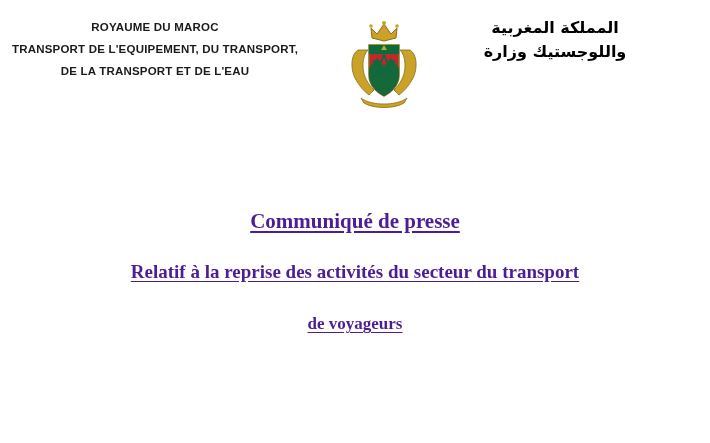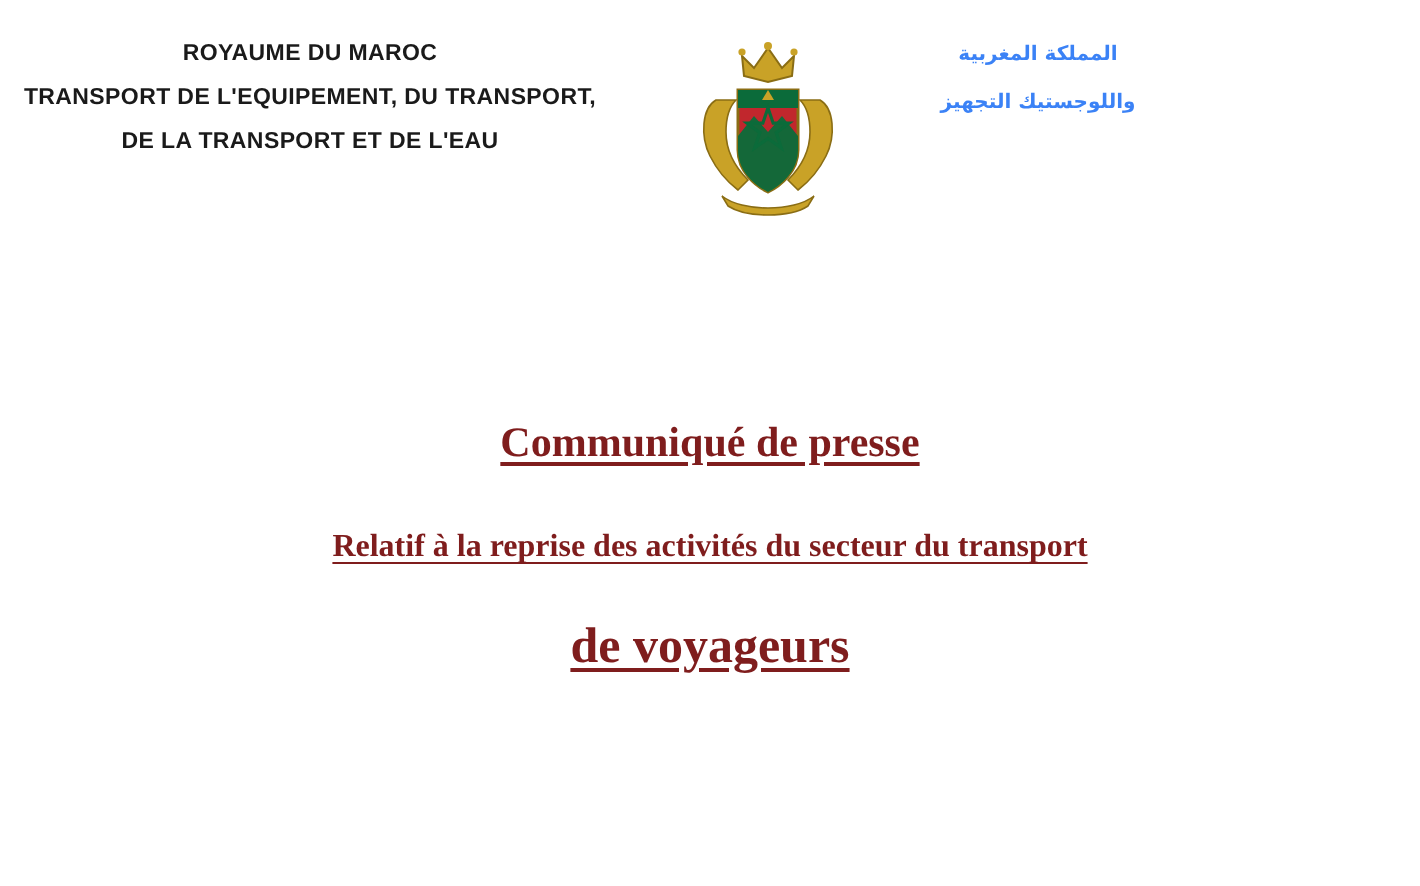--- a/index.html
+++ b/index.html
@@ -20,20 +20,21 @@
     background: #ffffff;
   }
 
   
   .header {
     position: absolute;
     top: 8px;
     left: 0;
     width: 667px;
     height: 105px;
+    padding-left: 36px;
   }
 
   .header-left {
     position: absolute;
     left: 0;
     top: 8px;
     width: 310px;
     text-align: center;
     color: #1a1a1a;
     font-family: "Liberation Sans", sans-serif;
@@ -46,24 +47,24 @@
   .header-left .l2 { display: block; }
   .header-left .l3 { display: block; }
 
   .header-right {
     position: absolute;
     right: 8px;
     top: 8px;
     width: 280px;
     text-align: center;
     direction: rtl;
-    color: #3b82f6;
+    color: #000000;
     font-family: "DejaVu Sans", sans-serif;
     font-weight: bold;
-    font-size: 10px;
+    font-size: 16px;
     line-height: 24px;
     letter-spacing: 1.5px;
   }
   .header-right span { display: block; }
 
   
   .emblem {
     position: absolute;
     left: 341px;
     top: 12px;
@@ -73,34 +74,34 @@
 
   
   .title-block {
     position: absolute;
     top: 196px;
     left: 0;
     width: 710px;
     text-align: center;
     font-family: "Liberation Serif", serif;
     font-weight: bold;
-    color: #7f1d1d;
+    color: #4c1d95;
     font-size: 21px;
     line-height: 50px;
   }
   .title-line {
     display: block;
   }
   .title-line > span {
     text-decoration: underline;
     text-underline-offset: 3px;
   }
   .title-line.t1 > span { font-size: 21px; }
-  .title-line.t2 > span { font-size: 16px; }
-  .title-line.t3 > span { font-size: 25px; }
+  .title-line.t2 > span { font-size: 19px; }
+  .title-line.t3 > span { font-size: 17px; }
 </style>
 </head>
 <body>
 
 <div class="page">
 
   <div class="header">
 
     <div class="header-left">
       <span class="l1">ROYAUME DU MAROC</span>
@@ -127,21 +128,21 @@
         <path d="M43 34 L45.6 41.6 L53.5 41.6 L47.1 46.3 L49.6 53.9 L43 49.2 L36.4 53.9 L38.9 46.3 L32.5 41.6 L40.4 41.6 Z" fill="none" stroke="#0b6b3a" stroke-width="1.6"></path>
 
         <path d="M43 25 L40 30 L46 30 Z" fill="#c9a227"></path>
 
         <path d="M20 78 C30 86 56 86 66 78 L63 83 C54 89 32 89 23 83 Z" fill="#c9a227" stroke="#8a6d14" stroke-width="0.8"></path>
       </svg>
     </div>
 
     <div class="header-right">
       <span>المملكة المغربية</span>
-      <span>واللوجستيك التجهيز</span>
+      <span>واللوجستيك وزارة</span>
     </div>
   </div>
 
   <div class="title-block">
     <div class="title-line t1"><span>Communiqué de presse</span></div>
     <div class="title-line t2"><span>Relatif à la reprise des activités du secteur du transport</span></div>
     <div class="title-line t3"><span>de voyageurs</span></div>
   </div>
 
 </div>

